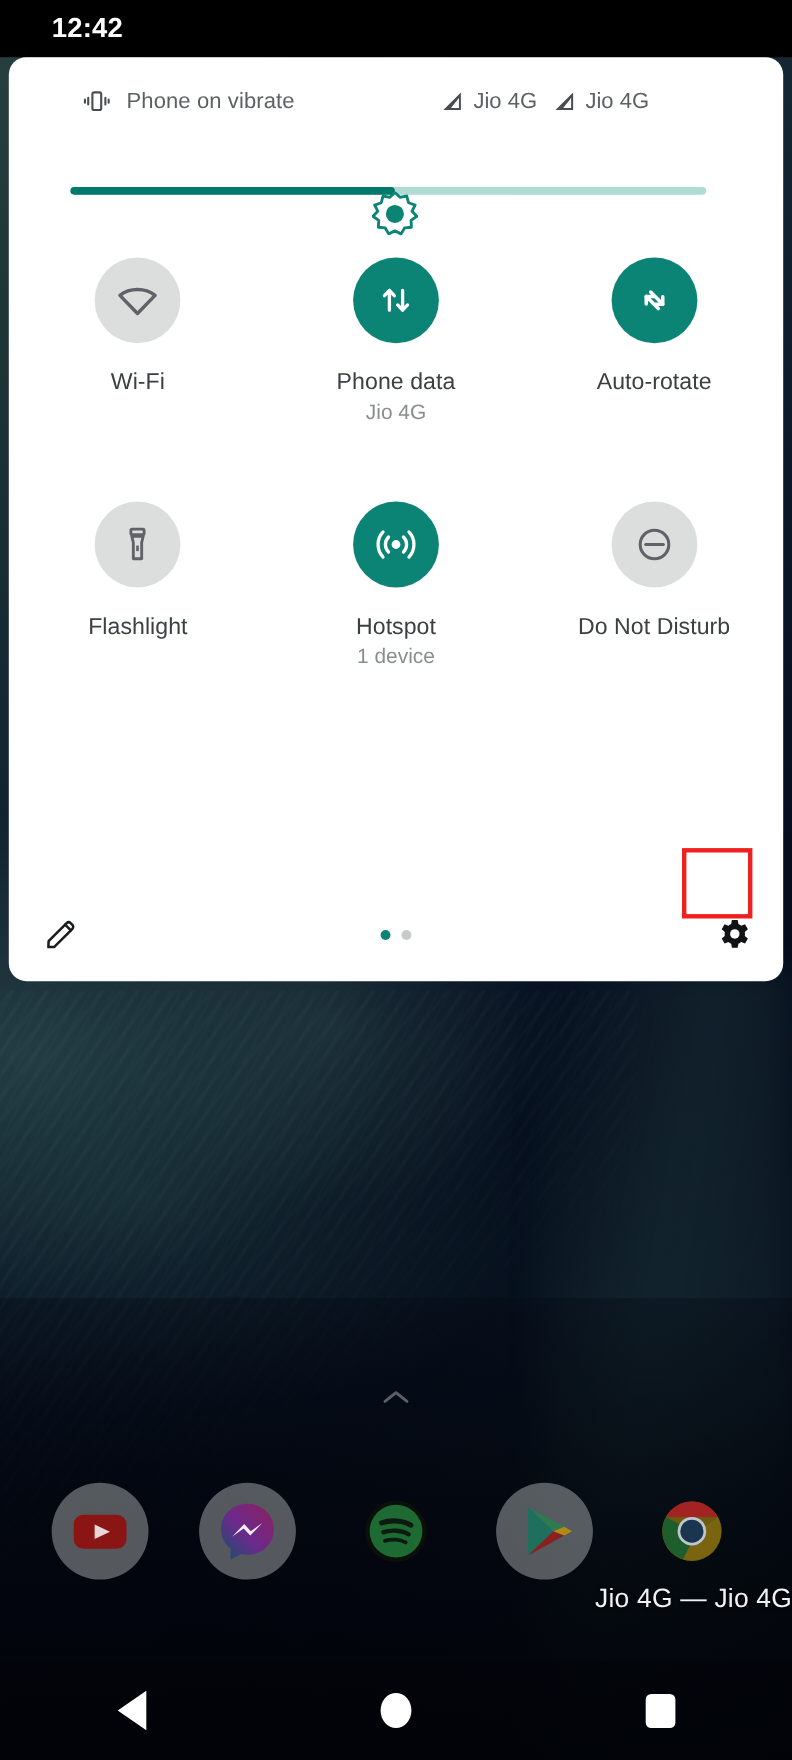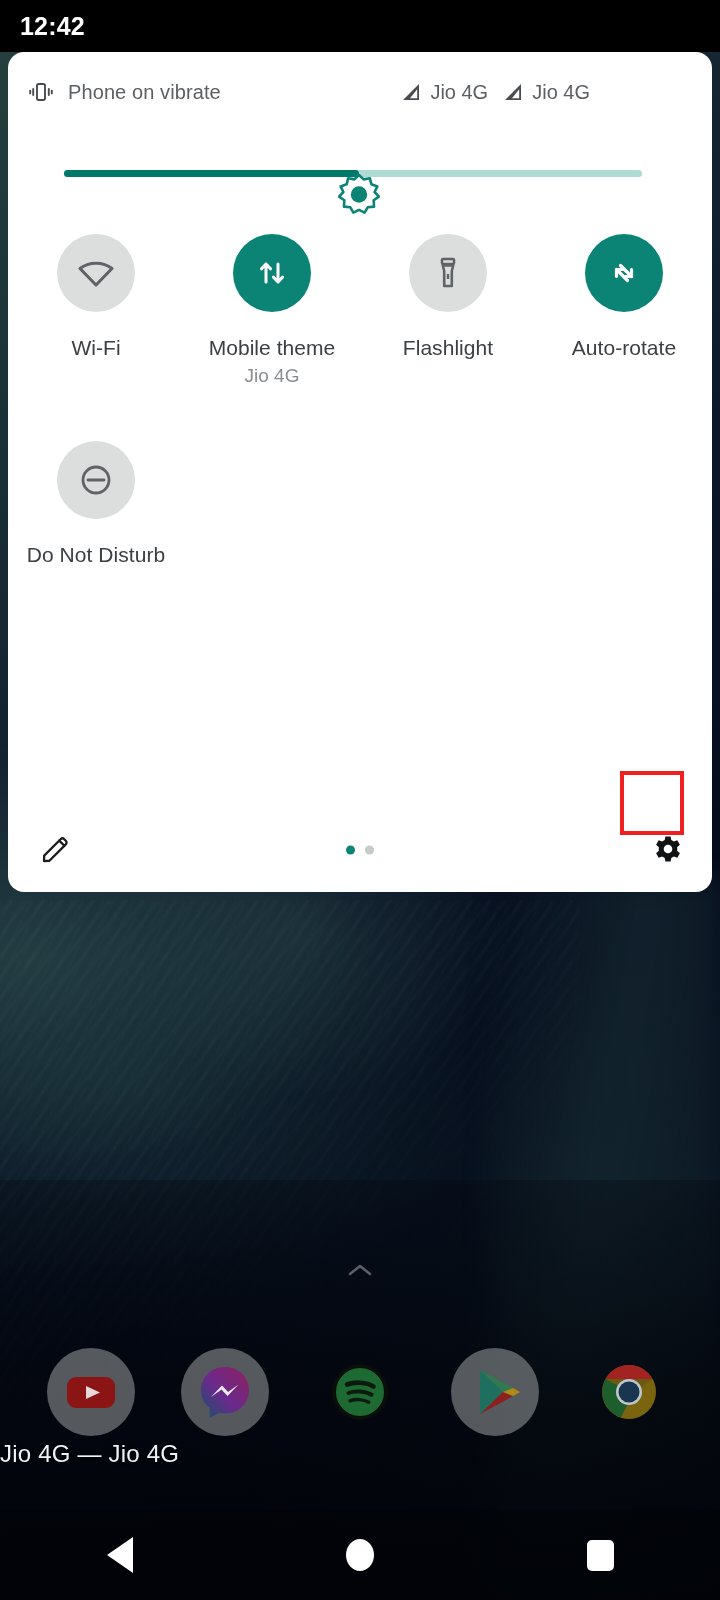--- a/index.html
+++ b/index.html
@@ -40,33 +40,33 @@
     background:linear-gradient(180deg, rgba(3,6,14,0.30) 0%, rgba(2,4,10,0.78) 55%, rgba(1,3,8,0.92) 100%);
   }
 
   
   .statusbar {
     position:absolute; left:0; top:0; width:720px; height:52px;
     background:#000; display:flex; align-items:center;
   }
   .status-time {
     color:#ffffff; font-size:25px; font-weight:bold; letter-spacing:0.2px;
-    margin-left:20px; line-height:1;
+    margin-left:47px; line-height:1;
   }
 
   
   .qs-panel {
     position:absolute; left:8px; top:52px; width:704px; height:840px;
     background:#ffffff; border-radius:16px;
   }
 
   
   .qs-header {
     position:absolute; left:0; top:0; width:608px; height:80px;
-    display:flex; align-items:center;
+    display:flex; align-items:center;padding-left:47px;
   }
   .qs-status-left { display:flex; align-items:center; margin-left:20px; }
   .vibrate-icon { width:26px; height:26px; display:block; }
   .qs-status-text {
     font-size:20px; color:#5d6063; margin-left:14px; letter-spacing:0.1px; white-space:nowrap;
   }
   .qs-status-right {
     position:absolute; right:26px; top:0; height:80px;
     display:flex; align-items:center; gap:14px;
   }
@@ -85,21 +85,21 @@
     background:#00796b; border-radius:4px;
   }
   .slider-thumb {
     position:absolute; left:51%; top:25px; transform:translate(-50%,-50%);
     width:42px; height:42px;
   }
 
   
   .tiles {
     position:absolute; left:0; top:172px; width:704px;
-    display:grid; grid-template-columns:repeat(4,1fr); row-gap:0;
+    display:grid; grid-template-columns:repeat(3,1fr); row-gap:15px;
   }
   .tile { height:207px; display:flex; flex-direction:column; align-items:center; padding-top:10px; }
   .tile-circle {
     width:78px; height:78px; border-radius:50%;
     display:flex; align-items:center; justify-content:center;
     background:#dcdedd;
   }
   .tile-circle.on { background:#0b8476; }
   .tile-icon { width:44px; height:44px; display:block; }
   .tile-label {
@@ -148,21 +148,21 @@
   .dock-bg {
     position:absolute; left:0; top:0; width:88px; height:88px; border-radius:50%;
     background:rgba(200,205,205,0.42);
   }
   .dock-icon {
     position:absolute; left:50%; top:50%; transform:translate(-50%,-50%);
     width:88px; height:88px; display:block;
   }
   .carrier-text {
     position:absolute; left:0; top:1440px; width:720px;
-    text-align:left; color:#f0f2f4; font-size:24px; letter-spacing:0.2px;
+    text-align:right; color:#f0f2f4; font-size:24px; letter-spacing:0.2px;
     text-shadow:0 1px 3px rgba(0,0,0,0.6);
   }
 
   
   .navbar {
     position:absolute; left:0; bottom:0; width:720px; height:90px;
     display:flex; align-items:center; justify-content:space-around;
     background:rgba(2,4,10,0.55);
   }
   .nav-btn { width:90px; height:66px; display:flex; align-items:center; justify-content:center; }
@@ -308,49 +308,62 @@
         <div class="tile-label">Wi-Fi</div>
       </div>
 
       <div class="tile">
         <div class="tile-circle on" style="background: rgb(11, 132, 118);">
           <svg class="tile-icon" viewBox="0 0 44 44">
             <path d="M16 31 L16 13 M16 13 L11.5 17.8 M16 13 L20.5 17.8" fill="none" stroke="#ffffff" stroke-width="3" stroke-linecap="round" stroke-linejoin="round"></path>
             <path d="M28 13 L28 31 M28 31 L23.5 26.2 M28 31 L32.5 26.2" fill="none" stroke="#ffffff" stroke-width="3" stroke-linecap="round" stroke-linejoin="round"></path>
           </svg>
         </div>
-        <div class="tile-label">Mobile theme</div>
+        <div class="tile-label">Phone data</div>
         <div class="tile-sub">Jio 4G</div>
       </div>
 
-
-      <div class="tile">
-        <div class="tile-circle" style="background: rgb(220, 222, 221);">
-          <svg class="tile-icon" viewBox="0 0 44 44">
-            <rect x="16" y="8" width="12" height="5" rx="1" fill="none" stroke="#5f6368" stroke-width="2.6"></rect>
-            <path d="M16.8 14.5 L27.2 14.5 L25.8 20 L25.8 35 L18.2 35 L18.2 20 Z" fill="none" stroke="#5f6368" stroke-width="2.6" stroke-linejoin="round"></path>
-            <rect x="20.8" y="23" width="2.4" height="5" fill="#5f6368"></rect>
-          </svg>
-        </div>
-        <div class="tile-label">Flashlight</div>
-      </div>
 
       <div class="tile">
         <div class="tile-circle on" style="background: rgb(11, 132, 118);">
           <svg class="tile-icon" viewBox="0 0 44 44">
             <path d="M14.5 18.5 L25.5 29.5" fill="none" stroke="#ffffff" stroke-width="3.2" stroke-linecap="round"></path>
             <path d="M14.5 18.5 L14.5 25.3 M14.5 18.5 L21.3 18.5" fill="none" stroke="#ffffff" stroke-width="3.2" stroke-linecap="round"></path>
             <path d="M29.5 25.5 L18.5 14.5" fill="none" stroke="#ffffff" stroke-width="3.2" stroke-linecap="round"></path>
             <path d="M29.5 25.5 L29.5 18.7 M29.5 25.5 L22.7 25.5" fill="none" stroke="#ffffff" stroke-width="3.2" stroke-linecap="round"></path>
           </svg>
         </div>
         <div class="tile-label">Auto-rotate</div>
       </div>
 
-
+      <div class="tile">
+        <div class="tile-circle" style="background: rgb(220, 222, 221);">
+          <svg class="tile-icon" viewBox="0 0 44 44">
+            <rect x="16" y="8" width="12" height="5" rx="1" fill="none" stroke="#5f6368" stroke-width="2.6"></rect>
+            <path d="M16.8 14.5 L27.2 14.5 L25.8 20 L25.8 35 L18.2 35 L18.2 20 Z" fill="none" stroke="#5f6368" stroke-width="2.6" stroke-linejoin="round"></path>
+            <rect x="20.8" y="23" width="2.4" height="5" fill="#5f6368"></rect>
+          </svg>
+        </div>
+        <div class="tile-label">Flashlight</div>
+      </div>
+
+
+      <div class="tile">
+        <div class="tile-circle on" style="background: rgb(11, 132, 118);">
+          <svg class="tile-icon" viewBox="0 0 44 44">
+            <circle cx="22" cy="22" r="4" fill="#ffffff"></circle>
+            <path d="M15.2 28.8 A9.6 9.6 0 0 1 15.2 15.2" fill="none" stroke="#ffffff" stroke-width="3" stroke-linecap="round"></path>
+            <path d="M28.8 15.2 A9.6 9.6 0 0 1 28.8 28.8" fill="none" stroke="#ffffff" stroke-width="3" stroke-linecap="round"></path>
+            <path d="M10.2 33.4 A16.7 16.7 0 0 1 10.2 10.6" fill="none" stroke="#ffffff" stroke-width="3" stroke-linecap="round"></path>
+            <path d="M33.8 10.6 A16.7 16.7 0 0 1 33.8 33.4" fill="none" stroke="#ffffff" stroke-width="3" stroke-linecap="round"></path>
+          </svg>
+        </div>
+        <div class="tile-label">Hotspot</div>
+        <div class="tile-sub">1 device</div>
+      </div>
 
 
       <div class="tile">
         <div class="tile-circle" style="background: rgb(220, 222, 221);">
           <svg class="tile-icon" viewBox="0 0 44 44">
             <circle cx="22" cy="22" r="13" fill="none" stroke="#5f6368" stroke-width="2.8"></circle>
             <path d="M14 22 L30 22" stroke="#5f6368" stroke-width="2.8" stroke-linecap="round"></path>
           </svg>
         </div>
         <div class="tile-label">Do Not Disturb</div>

